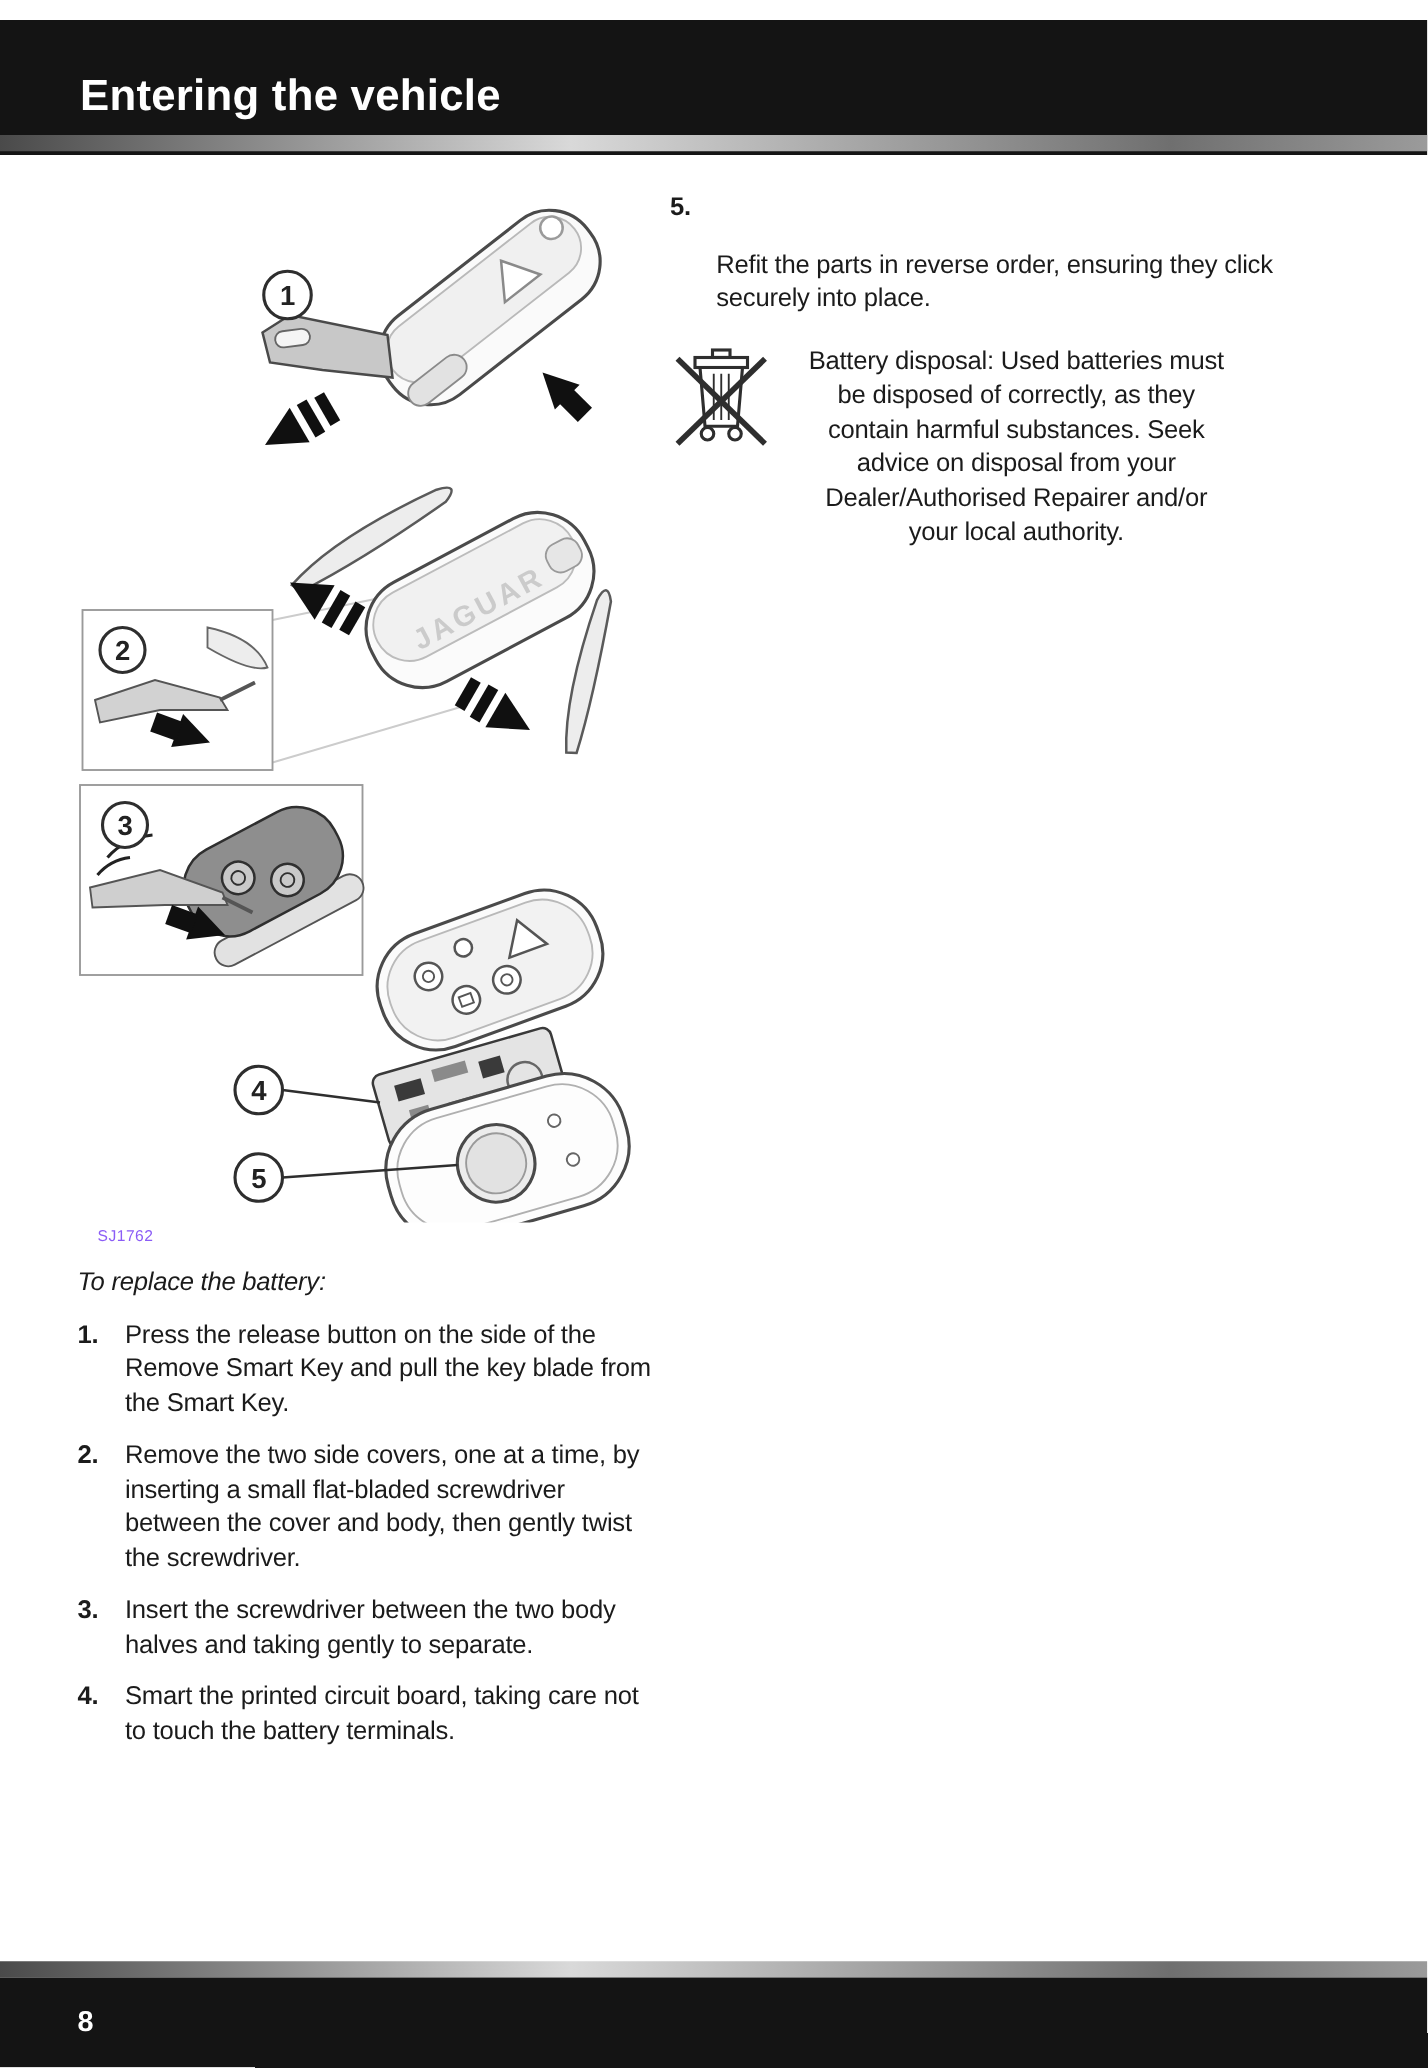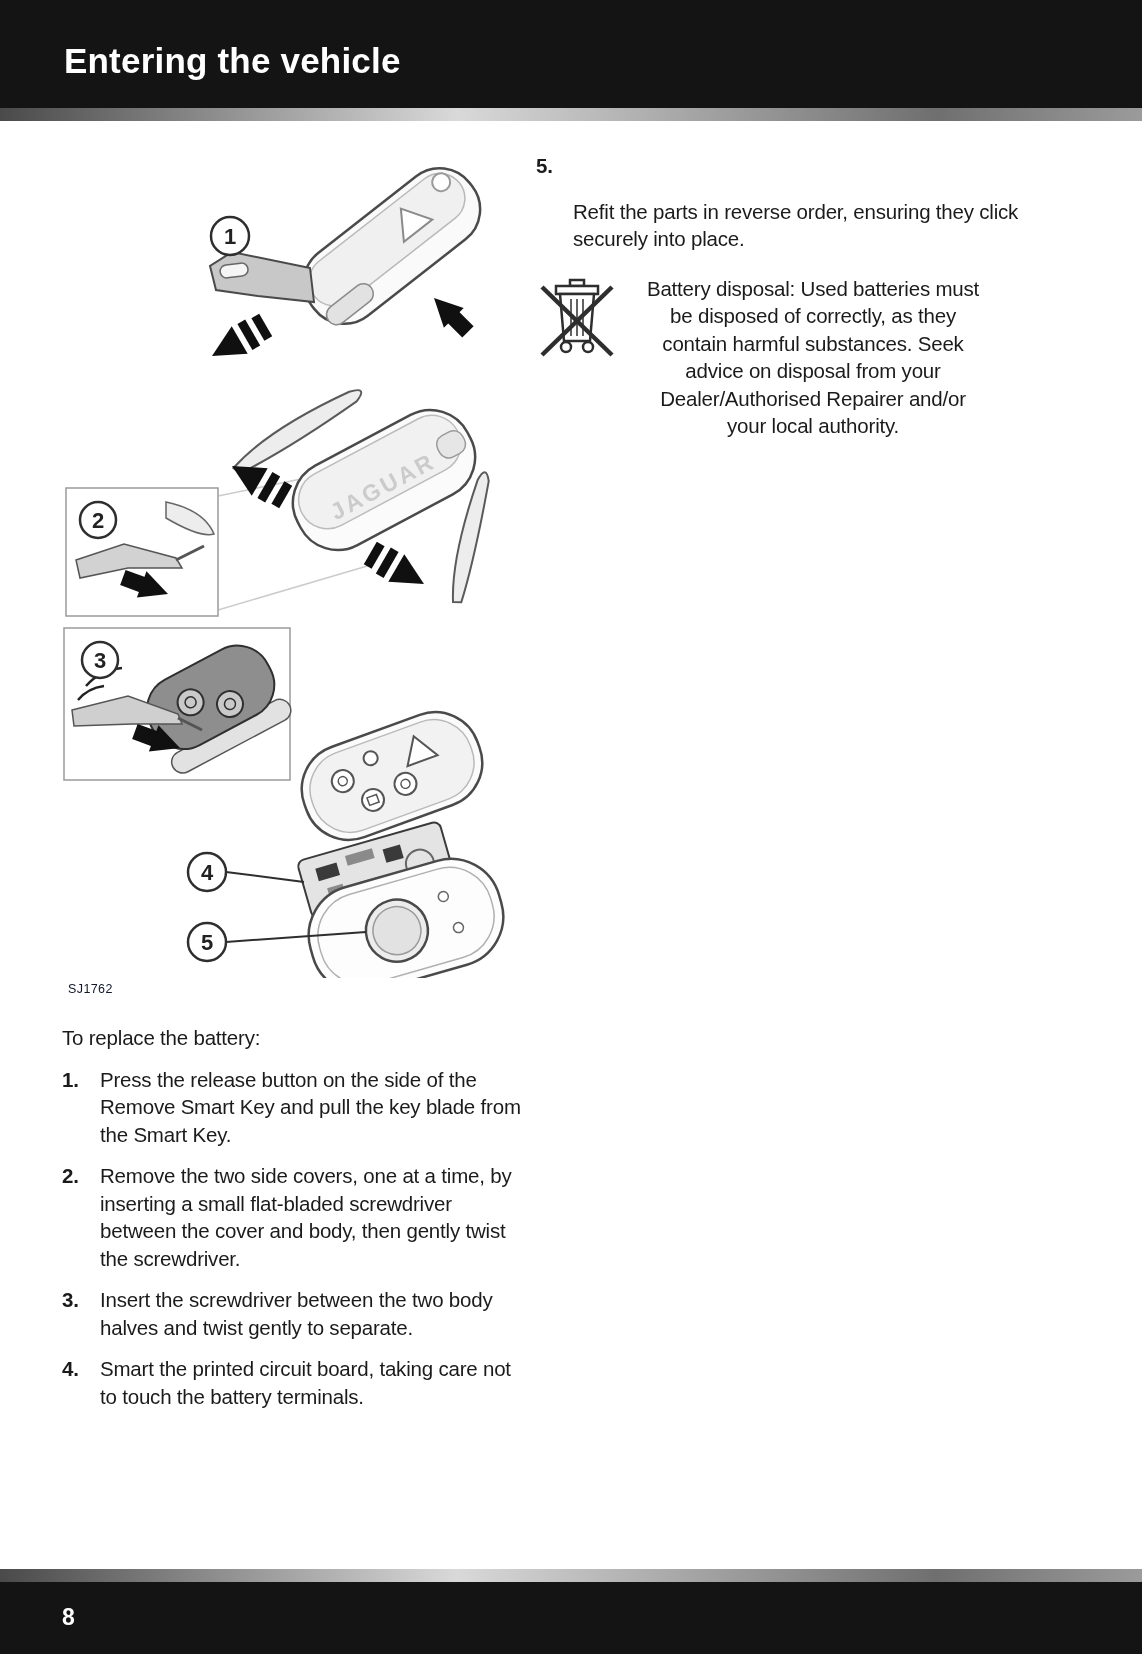--- a/index.html
+++ b/index.html
@@ -4,21 +4,21 @@
 <style>
   * { margin:0; padding:0; box-sizing:border-box; }
   html,body { background:#ffffff; }
   .page {
     position:relative; width:1142px; height:1654px; background:#fff;
     font-family:"Liberation Sans","DejaVu Sans",sans-serif;
     color:#1b1b1b; overflow:hidden;
     font-size:20.5px; line-height:27.5px; letter-spacing:-0.2px;
   }
   .band { position:absolute; left:0; right:0; background:#141414; display:flex; align-items:center; }
-  .band-header { top:0; height:108px; padding:14px 0 0 64px; }
+  .band-header { top:16px; height:108px; padding:14px 0 0 64px; }
   .band-footer { top:1582px; height:72px; padding-left:62px; }
   .band-header h1 { color:#fff; font-size:35px; font-weight:bold; letter-spacing:0.2px; }
   .band-footer .pagenum { color:#fff; font-size:23px; font-weight:bold; }
   .grad { position:absolute; left:0; right:0; height:13px;
     background:linear-gradient(to right,#4a4a4a,#d9d9d9 40%,#6f6f6f 82%,#9b9b9b); }
   .grad-top { top:108px; }
   .grad-bottom { top:1569px; }
 
   .col-left  { position:absolute; left:62px;  top:148px; width:465px; }
   .col-right { position:absolute; left:536px; top:152px; width:472px; }
@@ -28,22 +28,22 @@
   .step .txt { width:425px; }
   .col-right .step .txt { width:404px; }
 
   .refit { margin-top:18px; width:470px;margin-left:37px; }
   .disposal { margin-top:22px; display:flex; gap:26px; }
   .disposal .icon-wrap { flex:none; padding-top:2px; }
   .disposal p { width:338px;text-align:center; }
 
   figure { display:block; }
   figure svg { display:block; }
-  .fig-code { font-size:12.5px; line-height:14px; color:#0f172a; margin:4px 0 0 6px; letter-spacing:0.4px; }
-  .intro { margin-top:28px; margin-bottom:14px; }
+  .fig-code { font-size:12.5px; line-height:14px; color:#8b5cf6; margin:4px 0 0 16px; letter-spacing:0.4px; }
+  .intro { margin-top:16px; margin-bottom:14px;font-style:italic; }
   ol.steps { list-style:none; }
 </style>
 </head>
 <body>
 
 <div class="page">
 
   <header class="band band-header">
     <h1>Entering the vehicle</h1>
   </header>
@@ -185,21 +185,21 @@
       <li class="step">
         <span class="num">1.</span>
         <span class="txt">Press the release button on the side of the Remove Smart Key and pull the key blade from the Smart Key.</span>
       </li>
       <li class="step">
         <span class="num">2.</span>
         <span class="txt">Remove the two side covers, one at a time, by inserting a small flat-bladed screwdriver between the cover and body, then gently twist the screwdriver.</span>
       </li>
       <li class="step">
         <span class="num">3.</span>
-        <span class="txt">Insert the screwdriver between the two body halves and twist gently to separate.</span>
+        <span class="txt">Insert the screwdriver between the two body halves and taking gently to separate.</span>
       </li>
       <li class="step">
         <span class="num">4.</span>
         <span class="txt">Smart the printed circuit board, taking care not to touch the battery terminals.</span>
       </li>
     </ol>
   </section>
 
   <section class="col-right">
     <div class="step">

